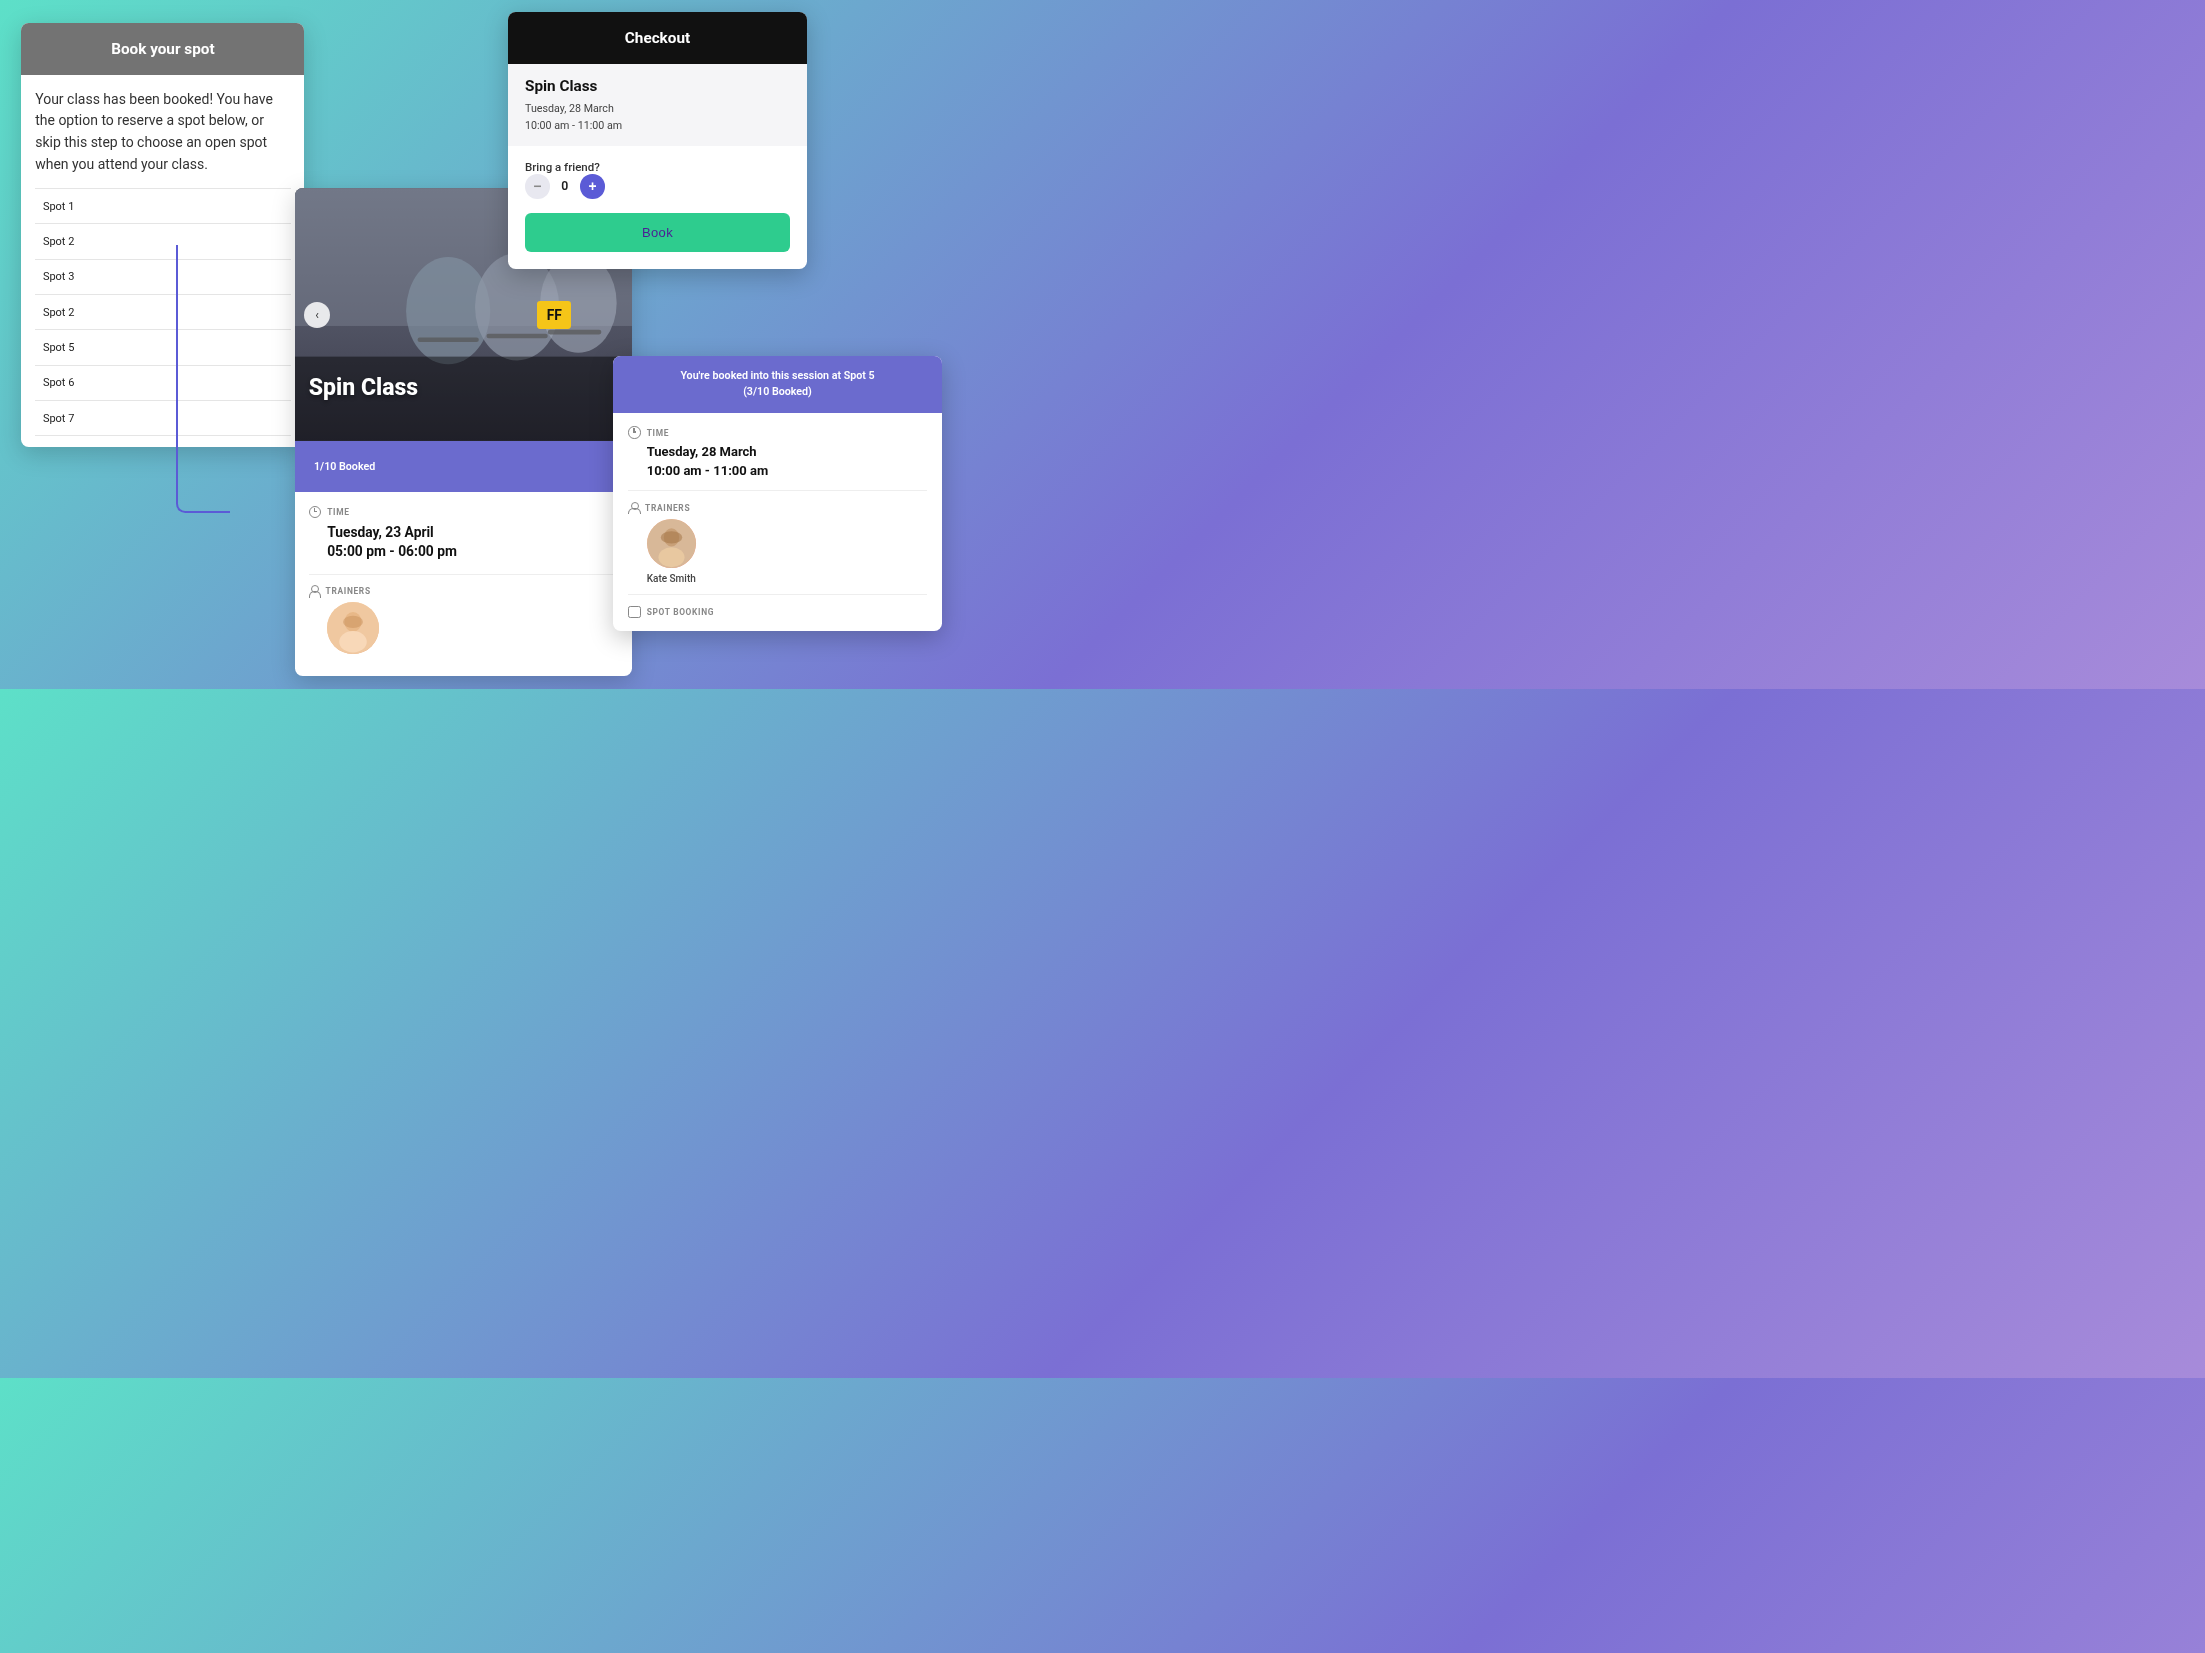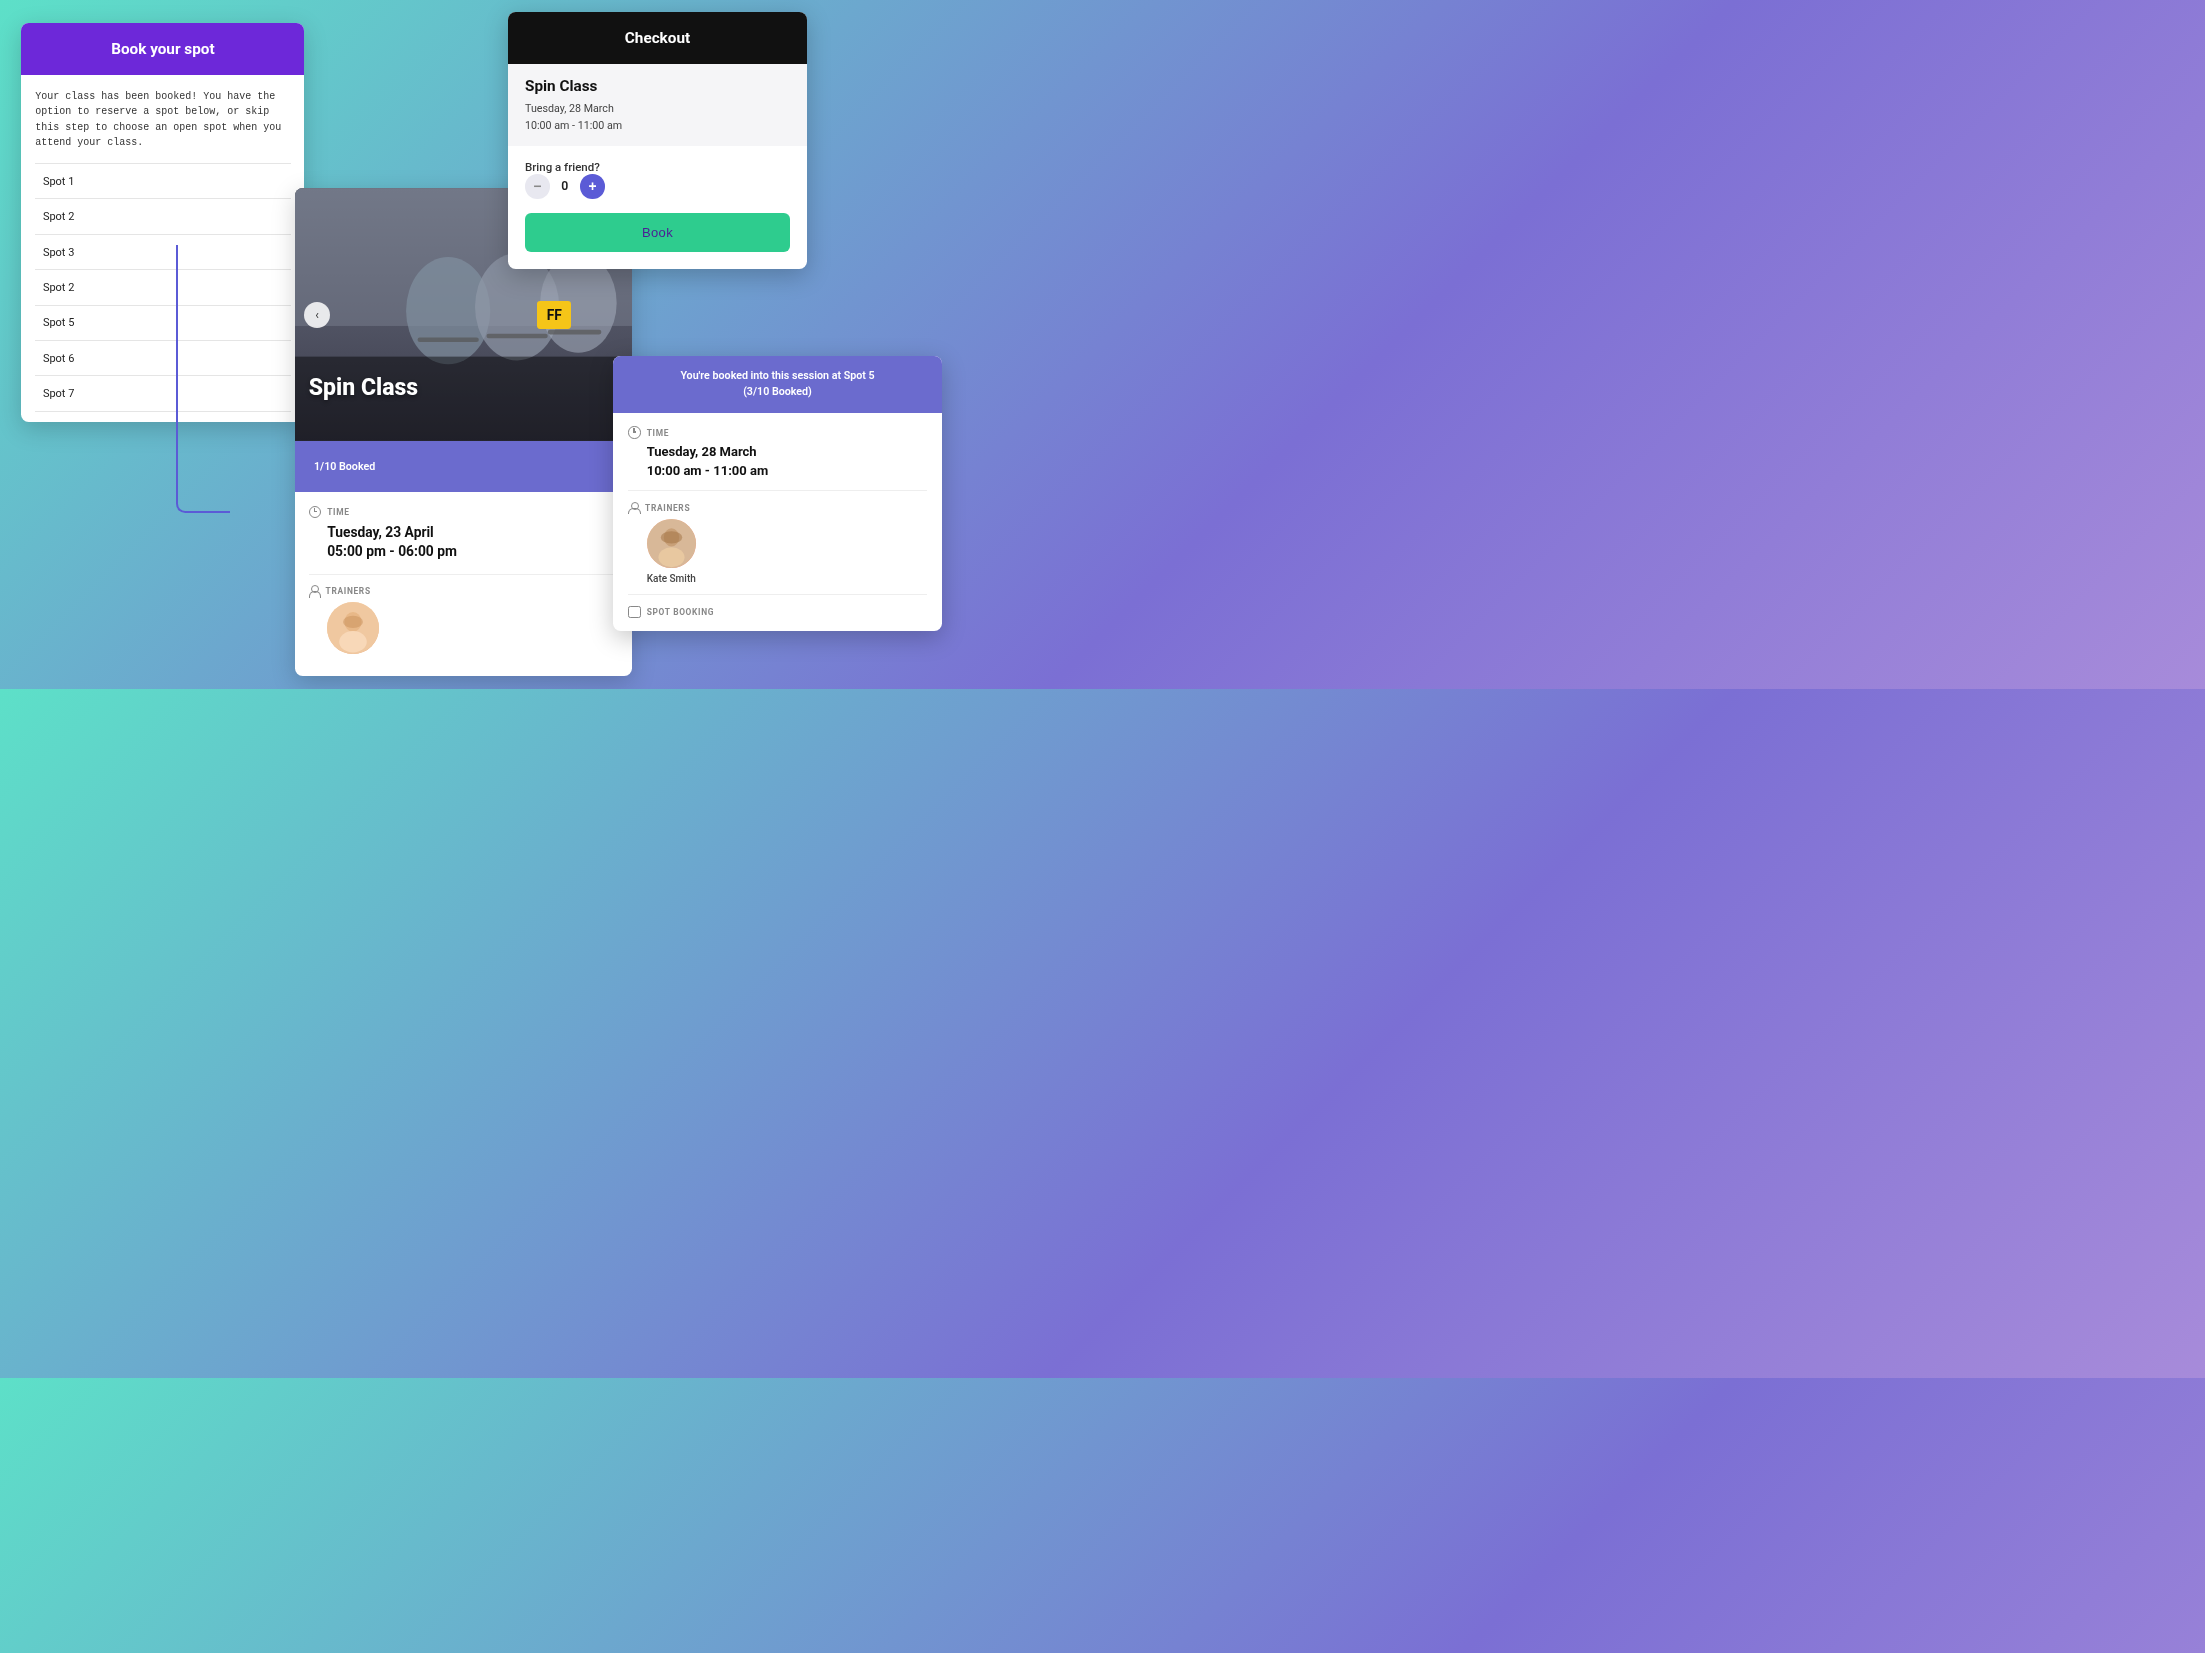--- a/index.html
+++ b/index.html
@@ -19,38 +19,37 @@
       top: 23px;
       left: 21.4px;
       width: 283px;
       background: #fff;
       border-radius: 7.7px;
       overflow: hidden;
       box-shadow: 0 6.1px 24.5px rgba(0,0,0,0.18);
     }
 
     .book-spot-header {
-      background: #6d28d9;
+      background: #737373;
       color: #fff;
       text-align: center;
       padding: 17px 12.3px;
       font-size: 15.3px;
       font-weight: 700;
     }
 
     .book-spot-body {
       padding: 13.8px 13.8px 10.7px;
     }
 
     .book-spot-desc {
-      font-size: 10px;
+      font-size: 14px;
       color: #333;
       line-height: 1.55;
       margin-bottom: 12.3px;
-      font-family: Liberation Mono, monospace;
     }
 
     .spot-list {
       list-style: none;
     }
 
     .spot-item {
       border-top: 0.8px solid #e5e5e5;
       padding: 10.7px 7.7px;
       font-size: 11px;

